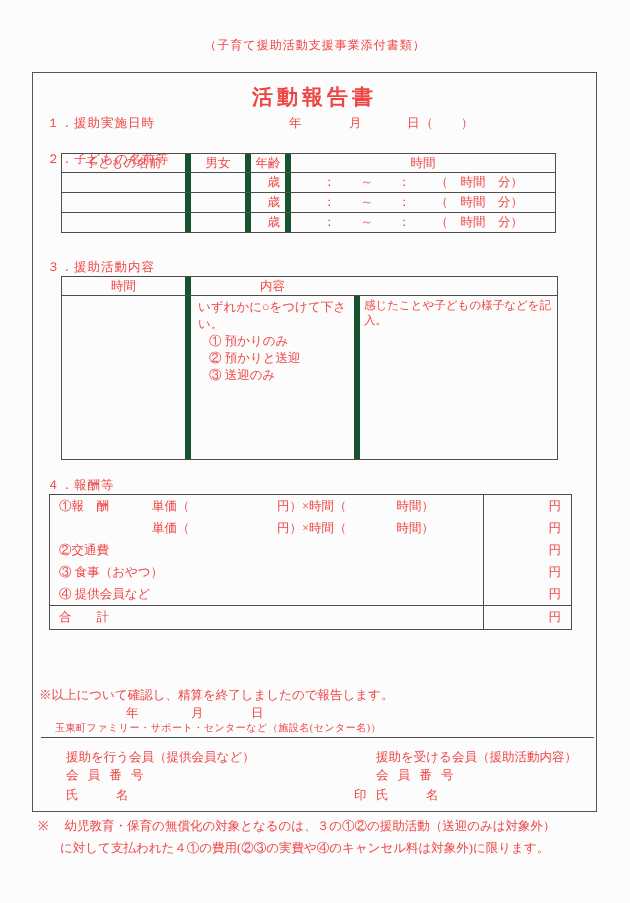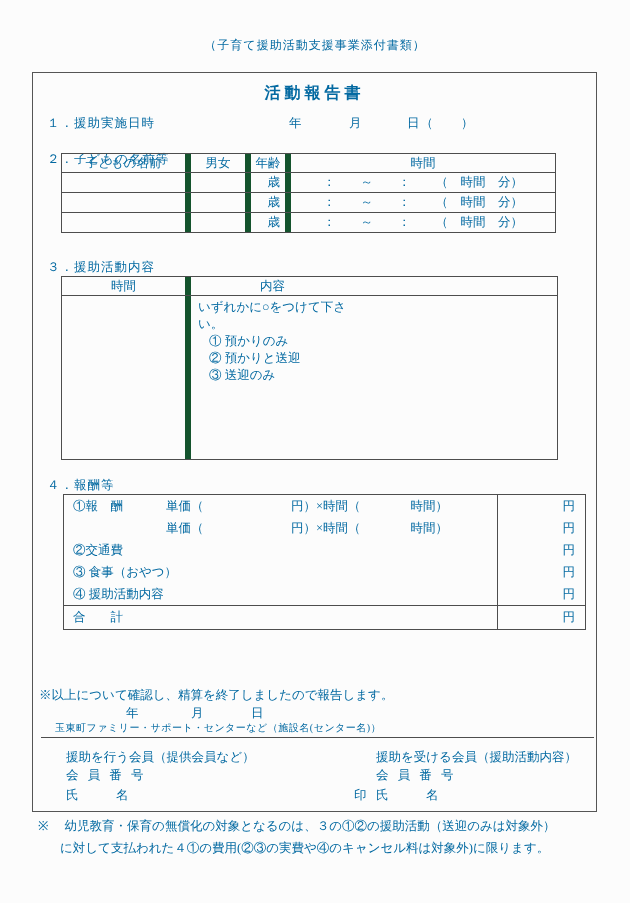--- a/index.html
+++ b/index.html
@@ -1,26 +1,26 @@
 <!DOCTYPE html>
 <html><head>
 <meta charset="utf-8">
 <style>
   html,body { margin:0; padding:0; }
   .page {
     position:relative; width:630px; height:903px;
-    background:#fcfcfc; color:#0369a1;
+    background:#fcfcfc; color:#ef4444;
     font-family:"Liberation Serif","DejaVu Serif",serif;
     font-size:12.5px; overflow:hidden;
   }
   .header-note { position:absolute; top:37px; left:0; width:100%; text-align:center; font-size:12px; letter-spacing:1px; }
 
   .main-box { position:absolute; left:32px; top:72px; width:565px; height:740px; border:1.5px solid #555; box-sizing:border-box; }
 
-  .doc-title { position:absolute; top:10px; left:0; width:100%; text-align:center; font-size:16px; font-weight:bold; letter-spacing:4px; }
+  .doc-title { position:absolute; top:10px; left:0; width:100%; text-align:center; font-size:21px; font-weight:bold; letter-spacing:4px; }
 
   .sec-label { position:absolute; left:14px; letter-spacing:1px; }
   .s1 { top:42px; } .s2 { top:78px; } .s3 { top:186px; } .s4 { top:404px; }
 
   .abs { position:absolute; }
 
   
   .d1-year { top:42px; left:256px; } .d1-month { top:42px; left:316px; } .d1-day { top:42px; left:374px; letter-spacing:1px; }
 
   
@@ -39,21 +39,21 @@
   .t3 { position:absolute; left:28px; top:203px; width:495px; border:1px solid #4d4d4d; }
   .t3-head { display:flex; height:18px; line-height:18px; border-bottom:1px solid #4d4d4d; }
   .t3-body { display:flex; height:163px; }
   .c3-time { width:123px; } .c3-content { width:169px; box-sizing:border-box; } .c3-impr { flex:1; box-sizing:border-box; }
   .t3-body .c3-content { display:flex; flex-direction:column; padding:3px 5px 4px 7px; }
   .t3-body .c3-impr { padding:2px 2px 0 4px; font-size:11.5px; }
   .opt { padding-left:11px; line-height:17px; }
   .circle-note { line-height:17px; }
 
   
-  .t4 { position:absolute; left:30px; top:421px; width:521px; border:1px solid #4d4d4d; }
+  .t4 { position:absolute; left:16px; top:421px; width:521px; border:1px solid #4d4d4d; }
   .t4-row { display:flex; height:22px; line-height:22px; }
   .t4-item { width:93px; padding-left:9px; white-space:nowrap; }
   .t4-detail { flex:1; white-space:nowrap; }
   .t4-unit { width:88px; box-sizing:border-box; border-left:1px solid #4d4d4d; text-align:right; padding-right:10px; }
   .t4-total { border-top:1px solid #4d4d4d; height:23px; line-height:23px; }
 
   
   .confirm-stmt { top:614px; left:6px; }
   .cd-year { top:632px; left:93px; } .cd-month { top:632px; left:158px; } .cd-day { top:632px; left:218px; }
   .center-line { position:absolute; top:645px; left:8px; width:553px; height:19px; line-height:19px;
@@ -122,20 +122,21 @@
         <div class="c3-content hc cell-bl">内容</div>
       </div>
       <div class="t3-body">
         <div class="c3-time"></div>
         <div class="c3-content cell-bl">
           <div class="circle-note">いずれかに○をつけて下さい。</div>
           <div class="opt">① 預かりのみ</div>
           <div class="opt">② 預かりと送迎</div>
           <div class="opt">③ 送迎のみ</div>
         </div>
+        <div class="c3-impr cell-bl">感じたことや子どもの様子などを記入。</div>
       </div>
     </div>
 
     <div class="sec-label s4">４．報酬等</div>
     <div class="t4">
       <div class="t4-row">
         <span class="t4-item">①報　酬</span>
         <span class="t4-detail">単価（　　　　　　　円）×時間（　　　　時間）</span>
         <span class="t4-unit">円</span>
       </div>
@@ -148,21 +149,21 @@
         <span class="t4-item">②交通費</span>
         <span class="t4-detail"></span>
         <span class="t4-unit">円</span>
       </div>
       <div class="t4-row">
         <span class="t4-item">③ 食事（おやつ）</span>
         <span class="t4-detail"></span>
         <span class="t4-unit">円</span>
       </div>
       <div class="t4-row">
-        <span class="t4-item">④ 援助活動内容</span>
+        <span class="t4-item">④ 提供会員など</span>
         <span class="t4-detail"></span>
         <span class="t4-unit">円</span>
       </div>
       <div class="t4-row t4-total">
         <span class="t4-item">合　　計</span>
         <span class="t4-detail"></span>
         <span class="t4-unit">円</span>
       </div>
     </div>
 

